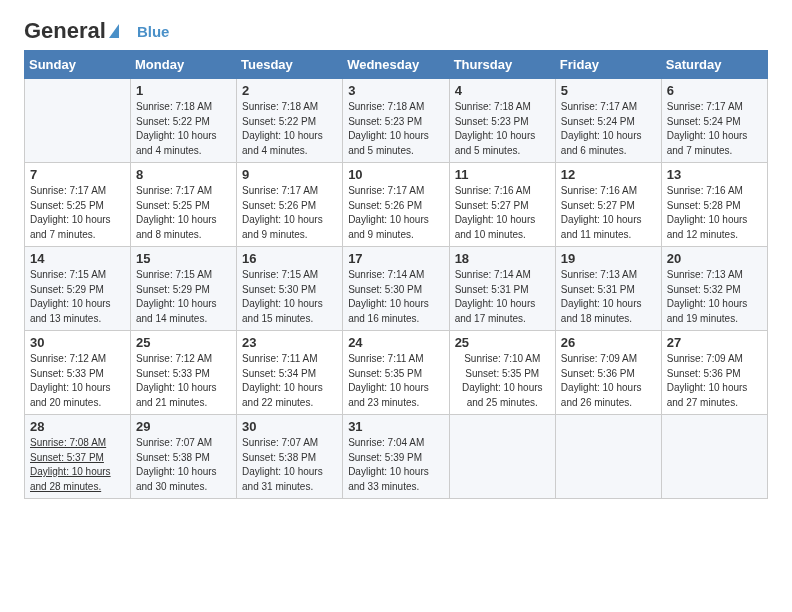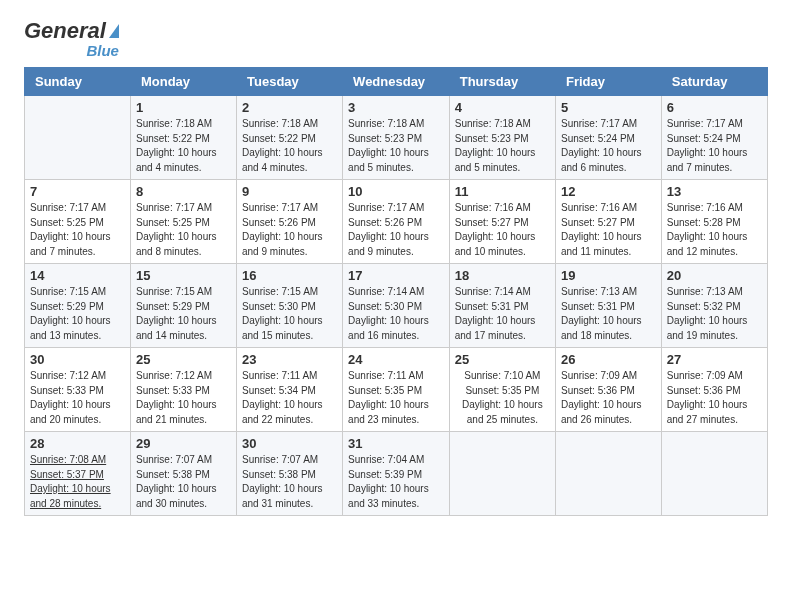--- a/index.html
+++ b/index.html
@@ -11,23 +11,22 @@
       padding: 20px 24px;
     }
     .header-section {
       display: flex;
       justify-content: space-between;
       align-items: flex-start;
       margin-bottom: 6px;
     }
     .logo {
       display: flex;
-      flex-direction: column;
-      align-items: flex-end;
-      font-style: italic;
+      flex-direction: row;
+      align-items: center;
     }
     .title-section {
       text-align: right;
     }
     .month-title {
       font-size: 42px;
       font-weight: bold;
       color: #333;
       line-height: 1.1;
     }
@@ -38,21 +37,21 @@
     }
     .calendar {
       width: 100%;
       border-collapse: collapse;
       margin-top: 8px;
     }
     .calendar th {
       background-color: #4a7db5;
       color: #fff;
       text-align: left;
-      padding: 6px 10px;
+      padding: 6px 4px;
       font-size: 13px;
       font-weight: bold;
       border: 1px solid #4a7db5;
     }
     .calendar td {
       border: 1px solid #ccc;
       vertical-align: top;
       padding: 4px 5px;
       width: 107px;
       min-height: 80px;
@@ -83,21 +82,21 @@
   </style>
 </head>
 <body>
 
 <div class="header-section">
   <div class="logo">
   <div style="display:flex; align-items:center; line-height:1;">
     <span style="font-size:22px; font-weight:bold; color:#333;">General</span>
     <span style="display:inline-block; width:0; height:0; border-left:10px solid transparent; border-bottom:14px solid #4a90c8; margin-left:3px;"></span>
   </div>
-  <div style="color:#4a90c8; font-size:15px; font-weight:bold; margin-top:0px; margin-left:0px;">Blue</div>
+  <div style="color:#4a90c8; font-size:15px; font-weight:bold; margin-top:0px; margin-left:18px;">Blue</div>
 </div>
   <div class="title-section">
     <div class="month-title"></div>
     <div class="location-title"></div>
   </div>
 </div>
 
 <table class="calendar">
   <thead>
     <tr>

